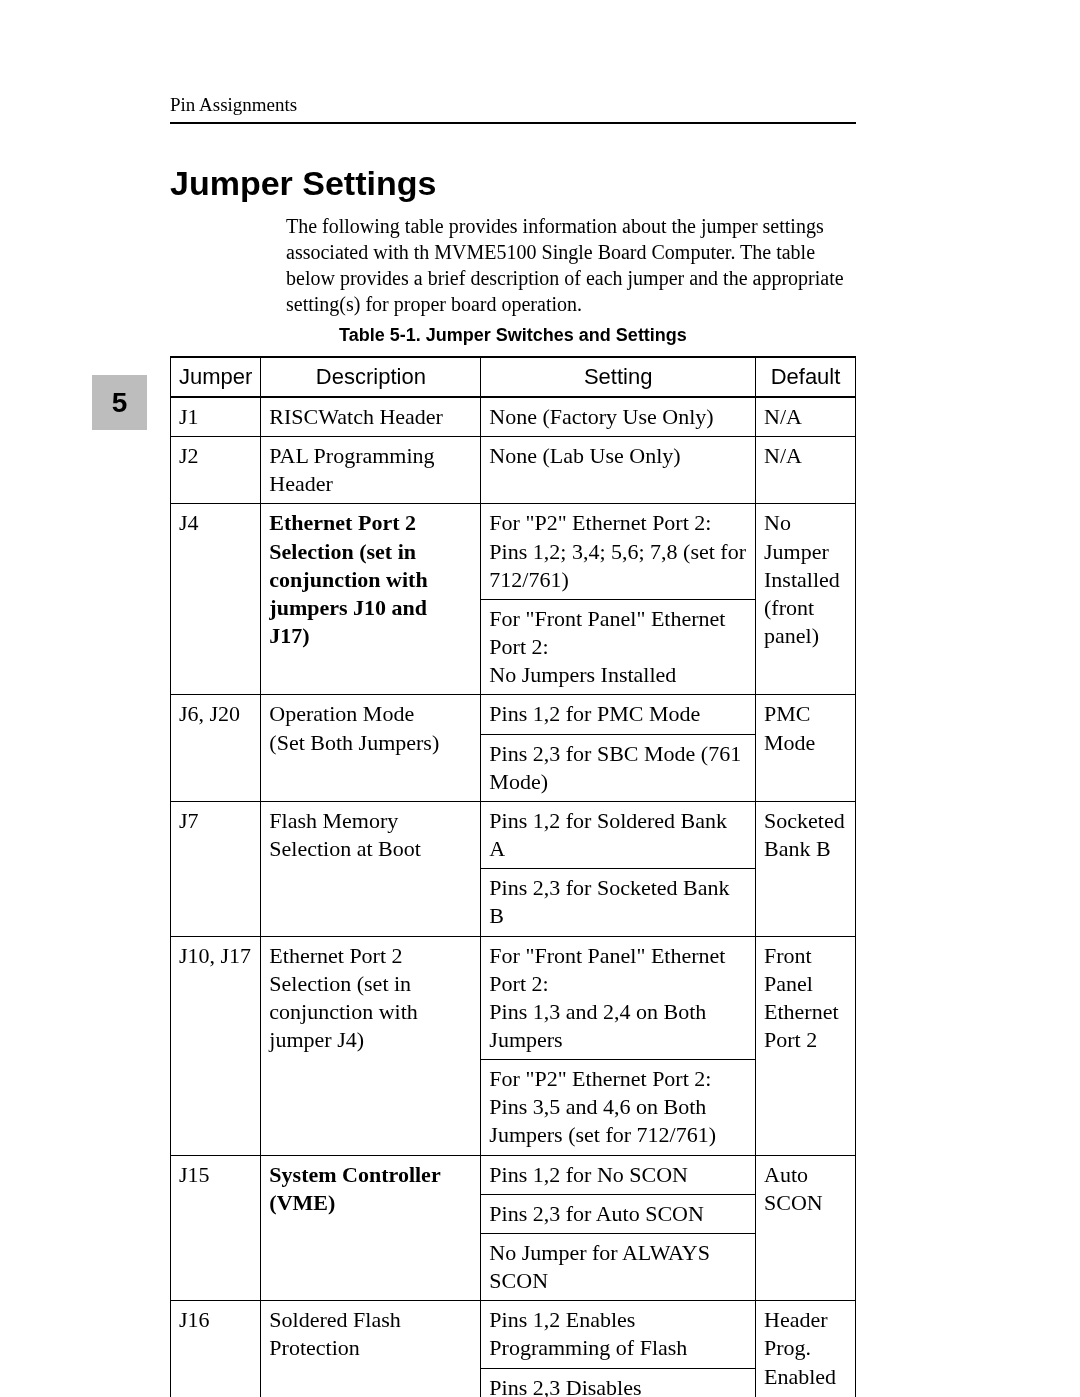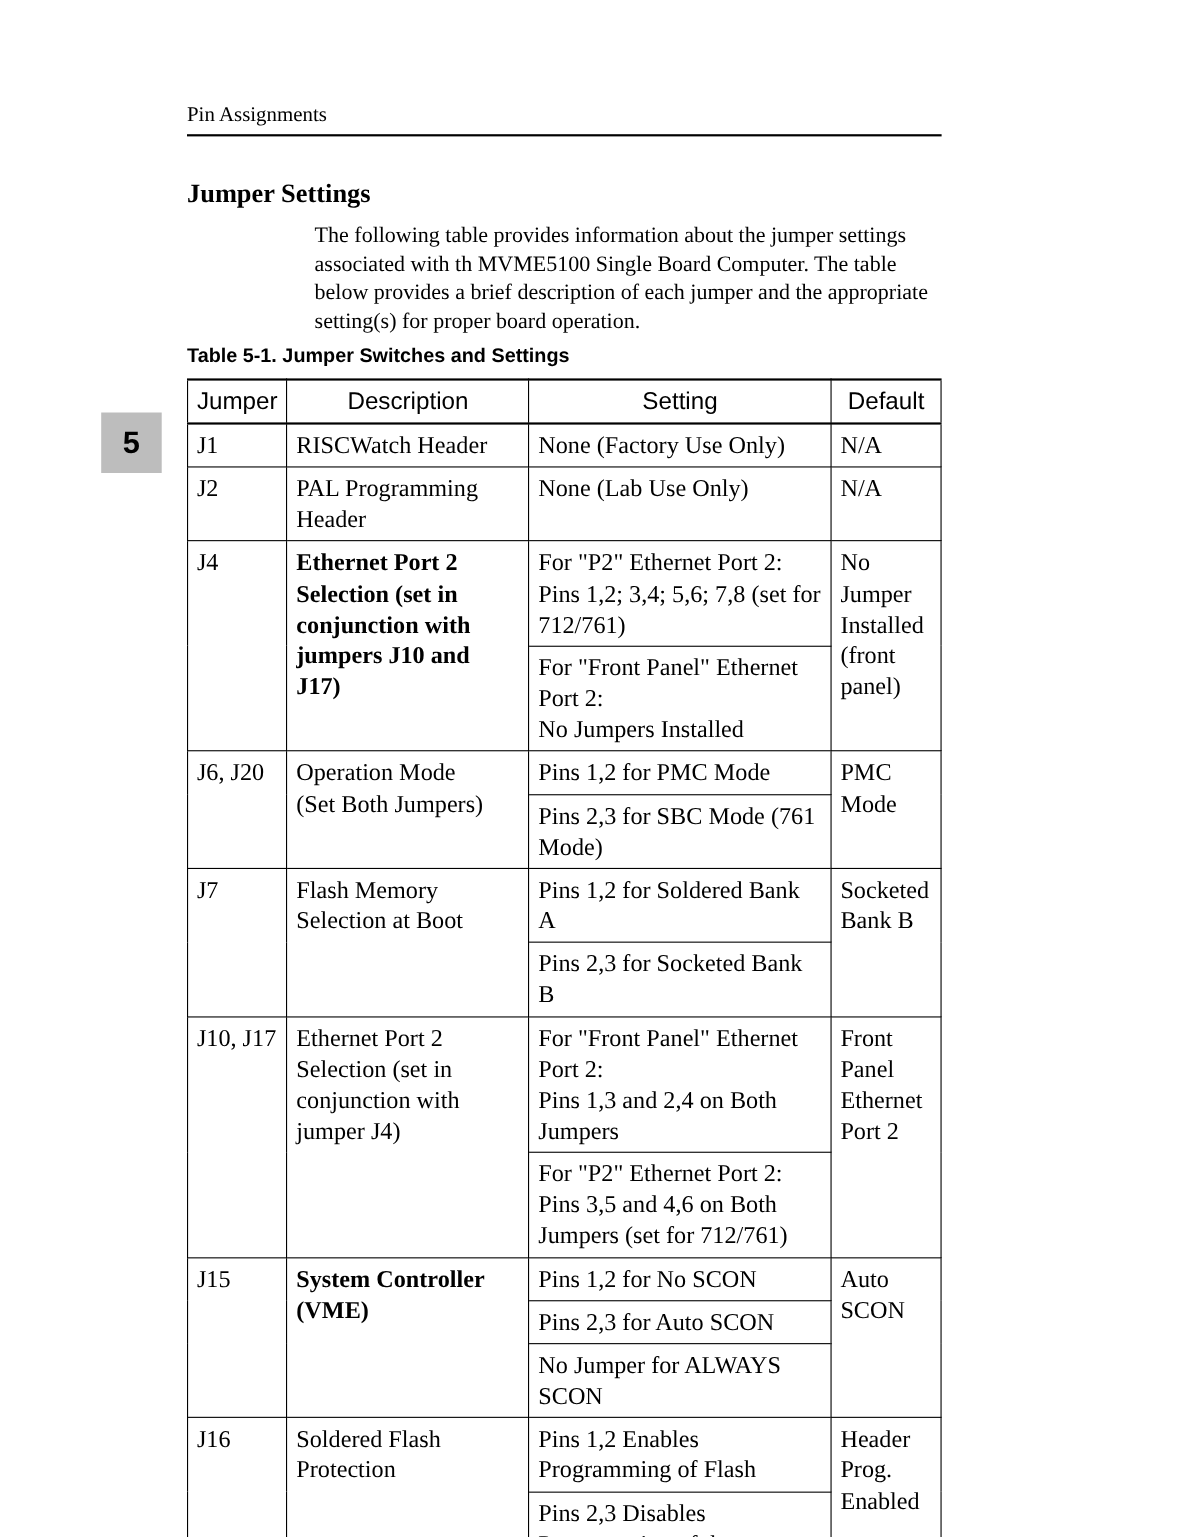--- a/index.html
+++ b/index.html
@@ -34,35 +34,36 @@
     background: #bdbdbd;
     color: #000;
     font-family: Arial, Helvetica, sans-serif;
     font-weight: bold;
     font-size: 28px;
     display: flex;
     align-items: center;
     justify-content: center;
   }
   h1.section-title {
-    font-family: Liberation Serif, serif;
+    font-family: Liberation Sans, sans-serif;
     font-weight: bold;
-    font-size: 24px;
+    font-size: 34px;
     margin: 0 0 10px 0;
   }
   .intro {
     font-size: 20px;
     line-height: 1.3;
     margin: 0 0 8px 0;
     padding-left: 116px;
   }
   .table-caption {
     font-family: Arial, Helvetica, sans-serif;
     font-weight: bold;
     font-size: 18px;
+    text-align: center;
     margin: 8px 0 10px 0;
   }
   table.jumpers {
     border-collapse: collapse;
     width: 100%;
     font-size: 22px;
   }
   table.jumpers th {
     font-family: Arial, Helvetica, sans-serif;
     font-weight: normal;

